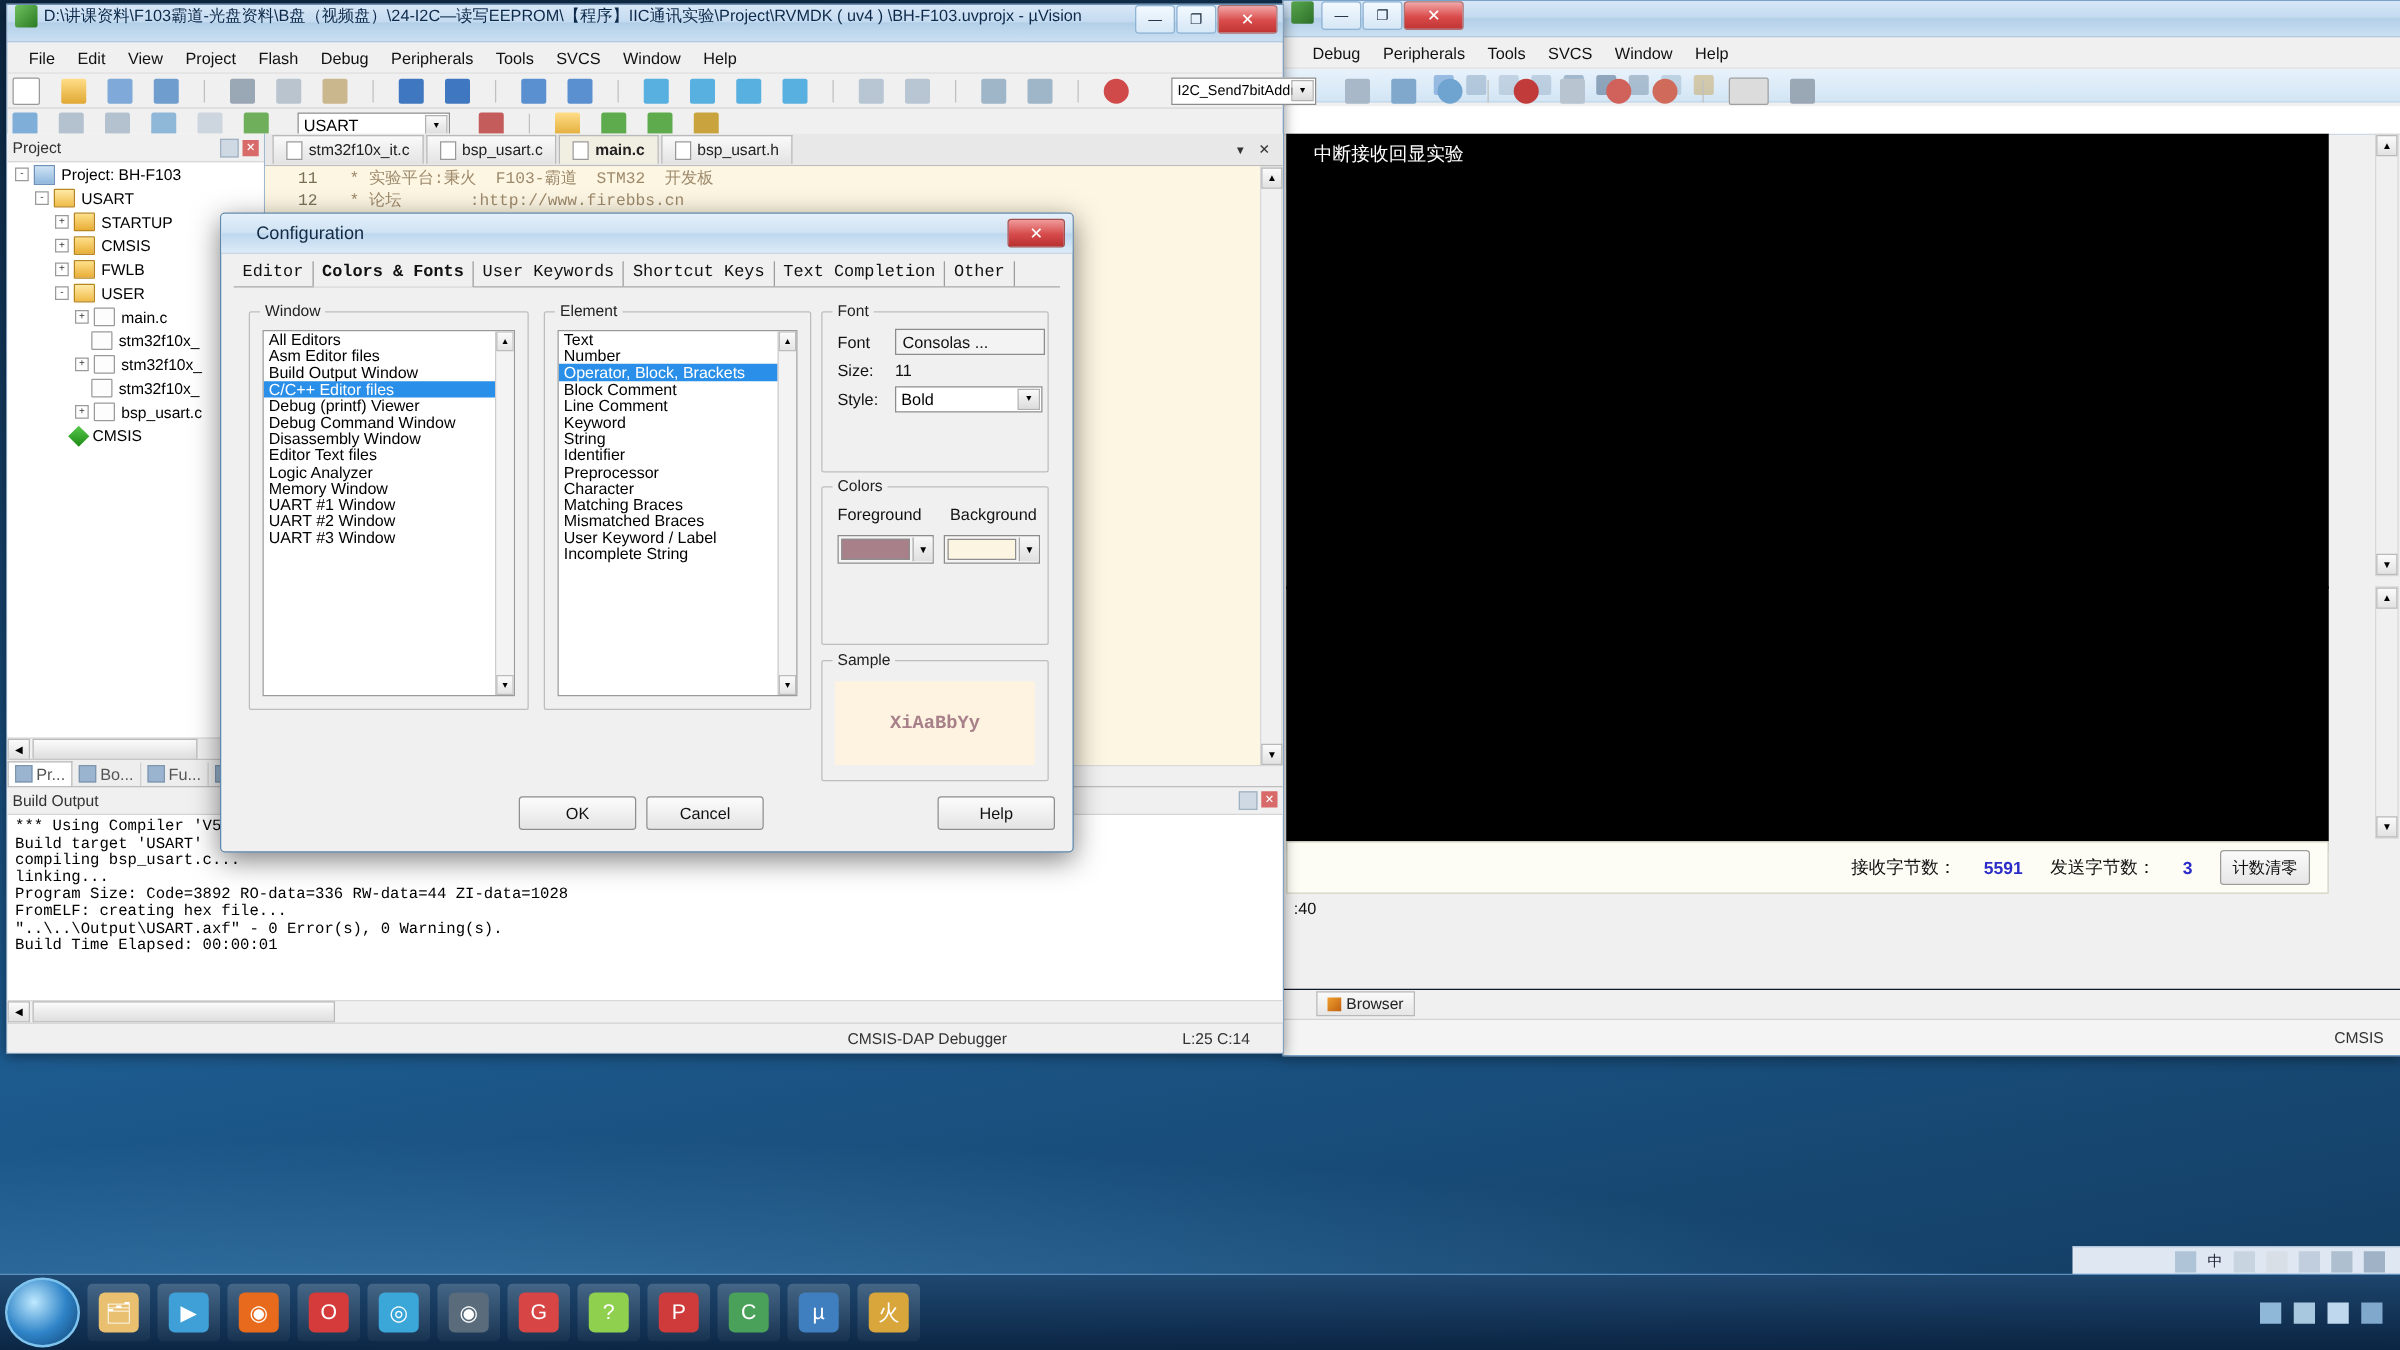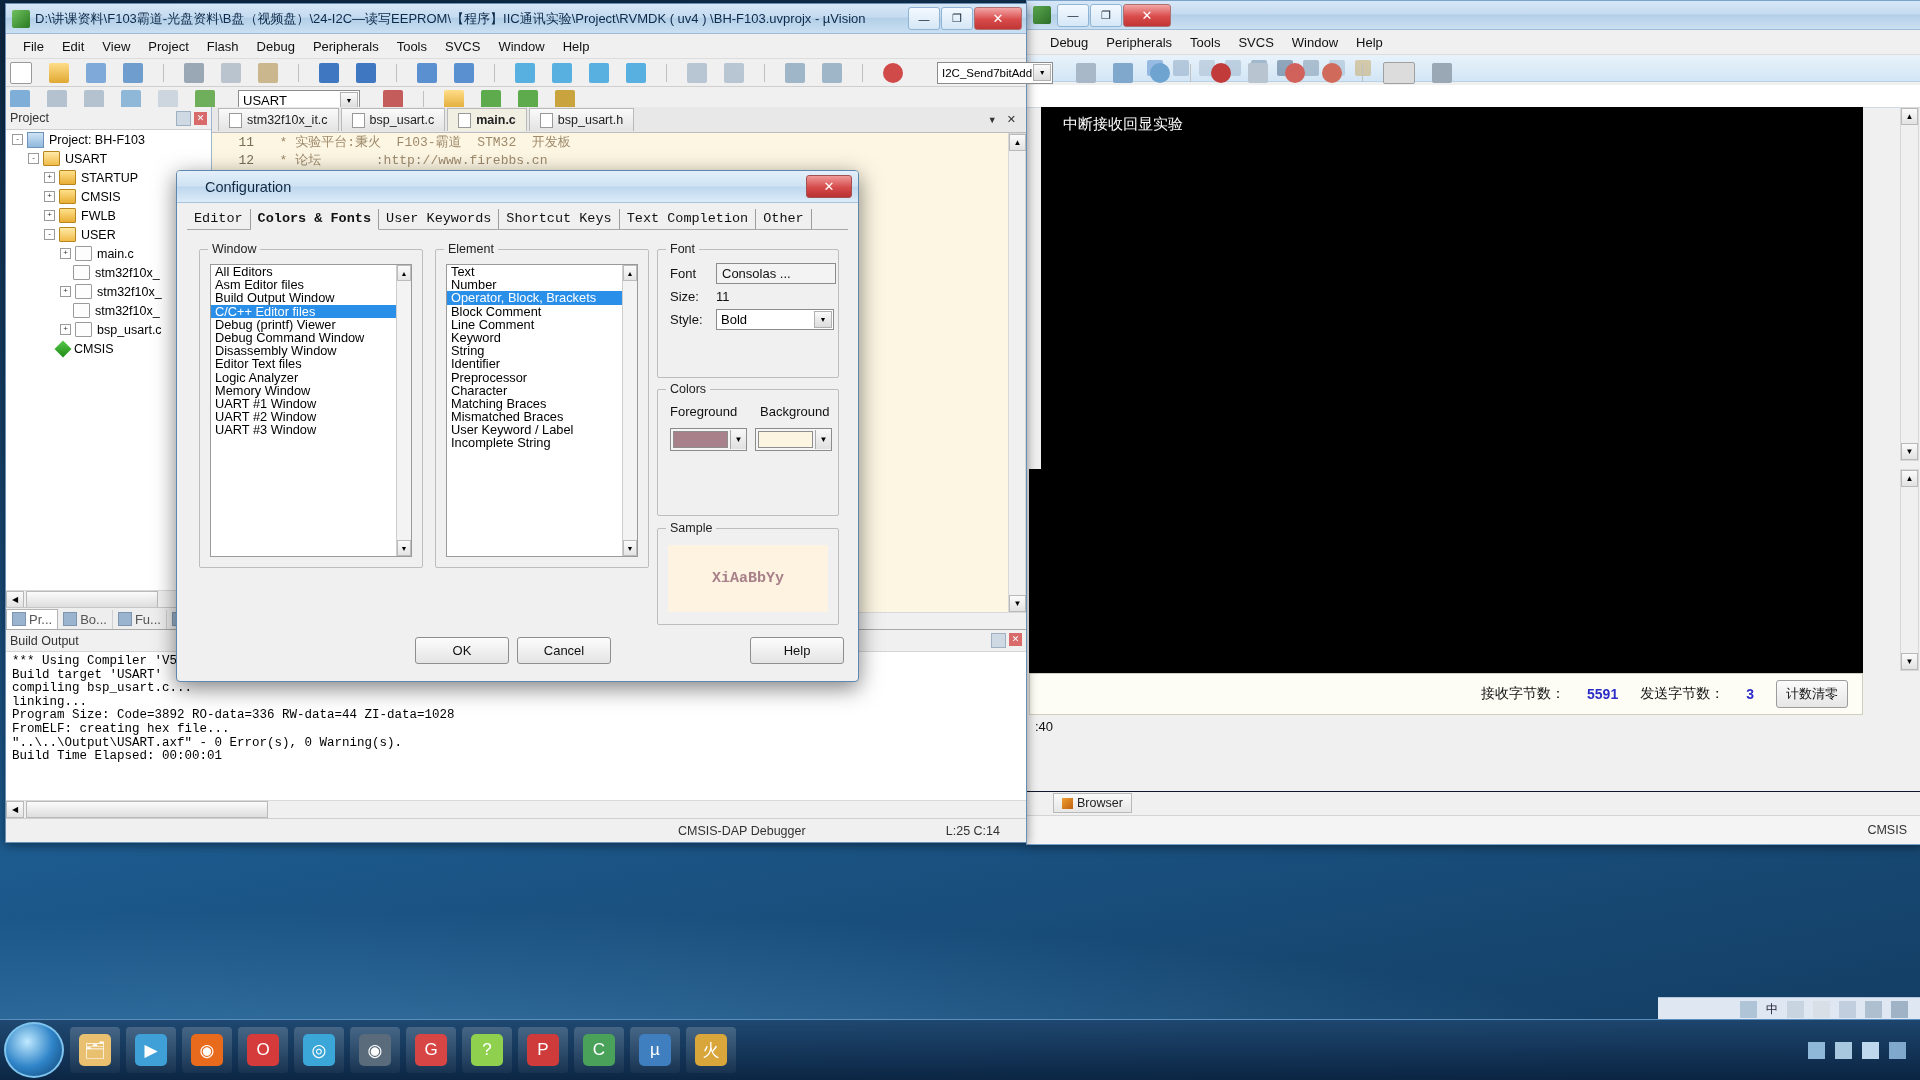--- a/index.html
+++ b/index.html
@@ -13,21 +13,21 @@
     background:linear-gradient(170deg,#0d2742 0%,#17446e 35%,#1d5b8f 60%,#123a5e 100%);
   }
   #desktop:before{content:"";position:absolute;left:0;right:0;bottom:0;height:200px;
     background:radial-gradient(ellipse at 20% 100%, rgba(120,200,255,.35), rgba(0,0,0,0) 60%);
   }
   
   .win{position:absolute;background:#f0f0f0;border:1px solid #6a8fb5;
        box-shadow:0 2px 10px rgba(0,0,0,.45);}
   .titlebar{height:29px;
     background:linear-gradient(to bottom,#d7e7f7 0%,#c5dbf0 45%,#b3cfe8 50%,#cbe0f2 100%);
-    border-bottom:1px solid #9fbdd8;display:flex;align-items:center;padding:0 2px;}
+    border-bottom:1px solid #9fbdd8;display:flex;align-items:flex-start;padding:0 2px;}
   .titlebar .tb-ico{width:18px;height:18px;margin:0 5px 0 4px;flex:none;}
   .titlebar .tb-text{font-size:13px;color:#0d2a4a;white-space:nowrap;overflow:hidden;
     text-overflow:ellipsis;flex:1;letter-spacing:0;}
   .tb-btns{display:flex;align-items:center;flex:none;margin-right:2px;}
   .tb-btn{width:30px;height:21px;margin-left:1px;border:1px solid #8fb4d4;border-radius:3px;
     background:linear-gradient(to bottom,#f3f9ff,#d6e7f6);display:flex;align-items:center;
     justify-content:center;font-size:11px;color:#123;}
   .tb-btn.close{width:46px;border-color:#b07070;
     background:linear-gradient(to bottom,#f3a6a6,#d94b4b 55%,#c03535);color:#fff;font-size:13px;}
   .menubar{height:24px;display:flex;align-items:center;background:#f0f0f0;
@@ -95,21 +95,21 @@
   
   #serial{left:1026px;top:0;width:894px;height:843px;border:1px solid #7ba3c9;}
   #serial .titlebar{height:28px;}
   #ser-tb{height:26px;background:linear-gradient(to bottom,#e8f2fb,#d2e5f5);
     border-bottom:1px solid #b9d2e8;display:flex;align-items:center;gap:10px;padding-left:120px;}
   .ser-ic{width:16px;height:16px;border-radius:2px;opacity:.55;}
   #ser-white{position:absolute;left:0;right:0;top:84px;height:22px;background:#fff;
     border-bottom:1px solid #cdd9e4;}
   .term{position:absolute;background:#000;color:#fff;overflow:hidden;
     font-size:15px;padding:6px 8px;line-height:22px;}
-  #term1{left:14px;right:58px;top:106px;height:352px;padding-left:22px;}
+  #term1{left:2px;right:58px;top:106px;height:352px;padding-left:22px;}
   #term2{left:2px;right:58px;top:468px;height:200px;}
   #ser-counts{position:absolute;left:2px;right:58px;top:672px;height:40px;background:#fdfdf5;
     border:1px solid #cfcfc0;display:flex;align-items:center;justify-content:flex-end;
     gap:22px;padding-right:14px;font-size:14px;color:#111;}
   .cnum{color:#2c2cc8;font-weight:bold;}
   #btn-clear{border:1px solid #9c9c9c;border-radius:3px;padding:4px 9px;font-size:13px;
     background:linear-gradient(to bottom,#fbfbfb,#e6e6e6);color:#111;}
   #ser-time{position:absolute;left:2px;top:718px;font-size:13px;color:#111;padding-left:6px;}
   #ser-bottom{position:absolute;left:0;right:0;bottom:30px;height:22px;background:#f0f0f0;
     border-top:1px solid #0f172a;display:flex;align-items:center;}

